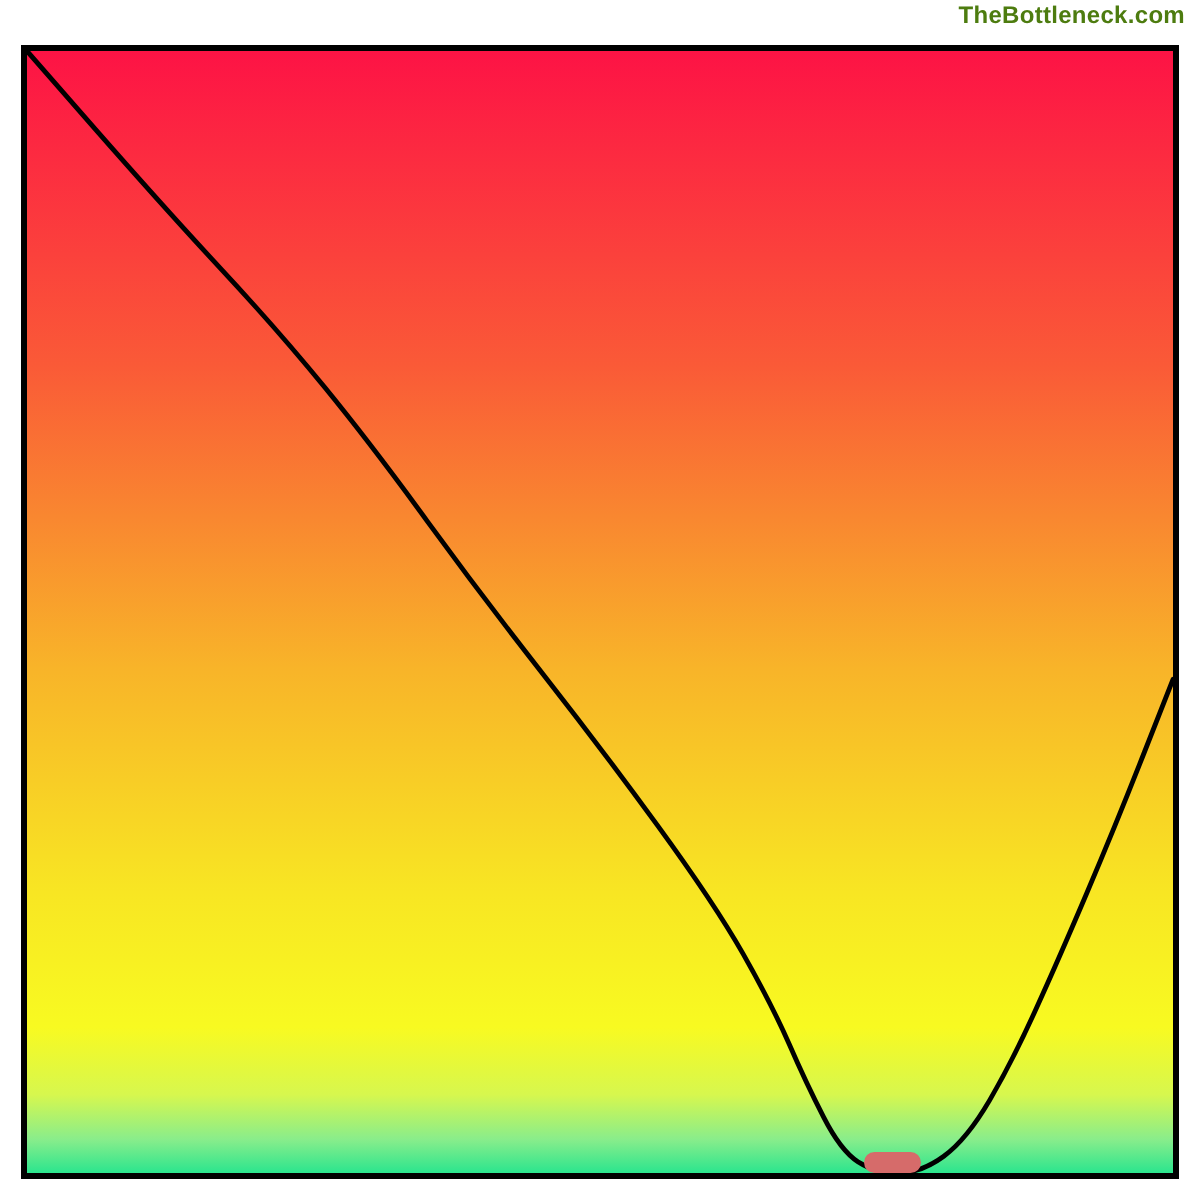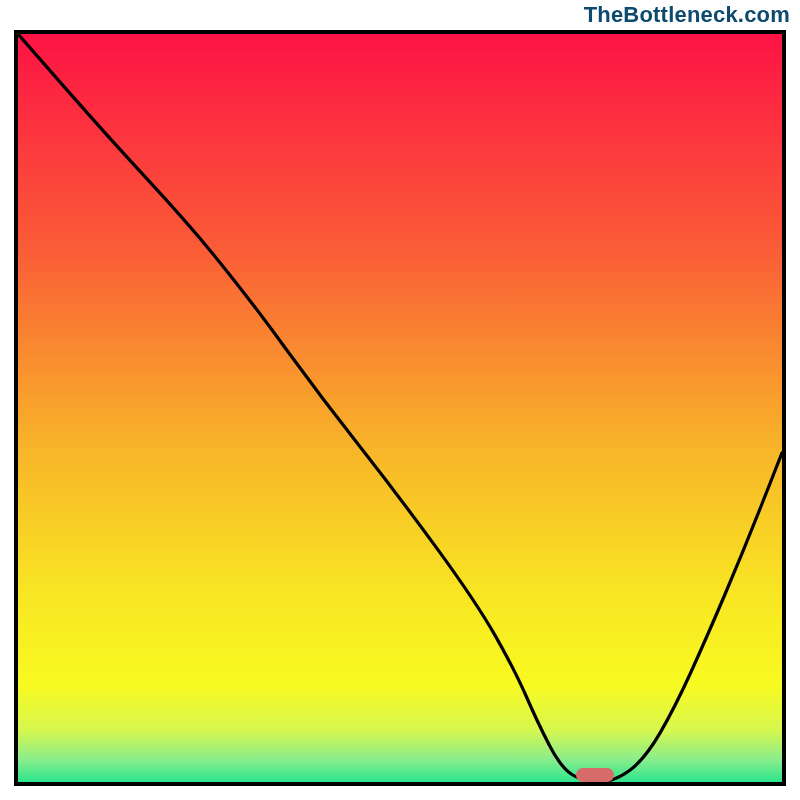--- a/index.html
+++ b/index.html
@@ -14,23 +14,23 @@
     position: relative;
     width: 800px;
     height: 800px;
     background: #ffffff;
   }
   .watermark {
     position: absolute;
     top: 2px;
     right: 10px;
     font-family: Arial, Helvetica, sans-serif;
-    font-size: 22px;
+    font-size: 16px;
     font-weight: 600;
-    color: #0c4a6e;
+    color: #4d7c0f;
     letter-spacing: 0.2px;
     text-align: center;
   }
   .plot-frame {
     position: absolute;
     left: 14px;
     top: 30px;
     width: 772px;
     height: 756px;
     border: 4px solid #000000;

